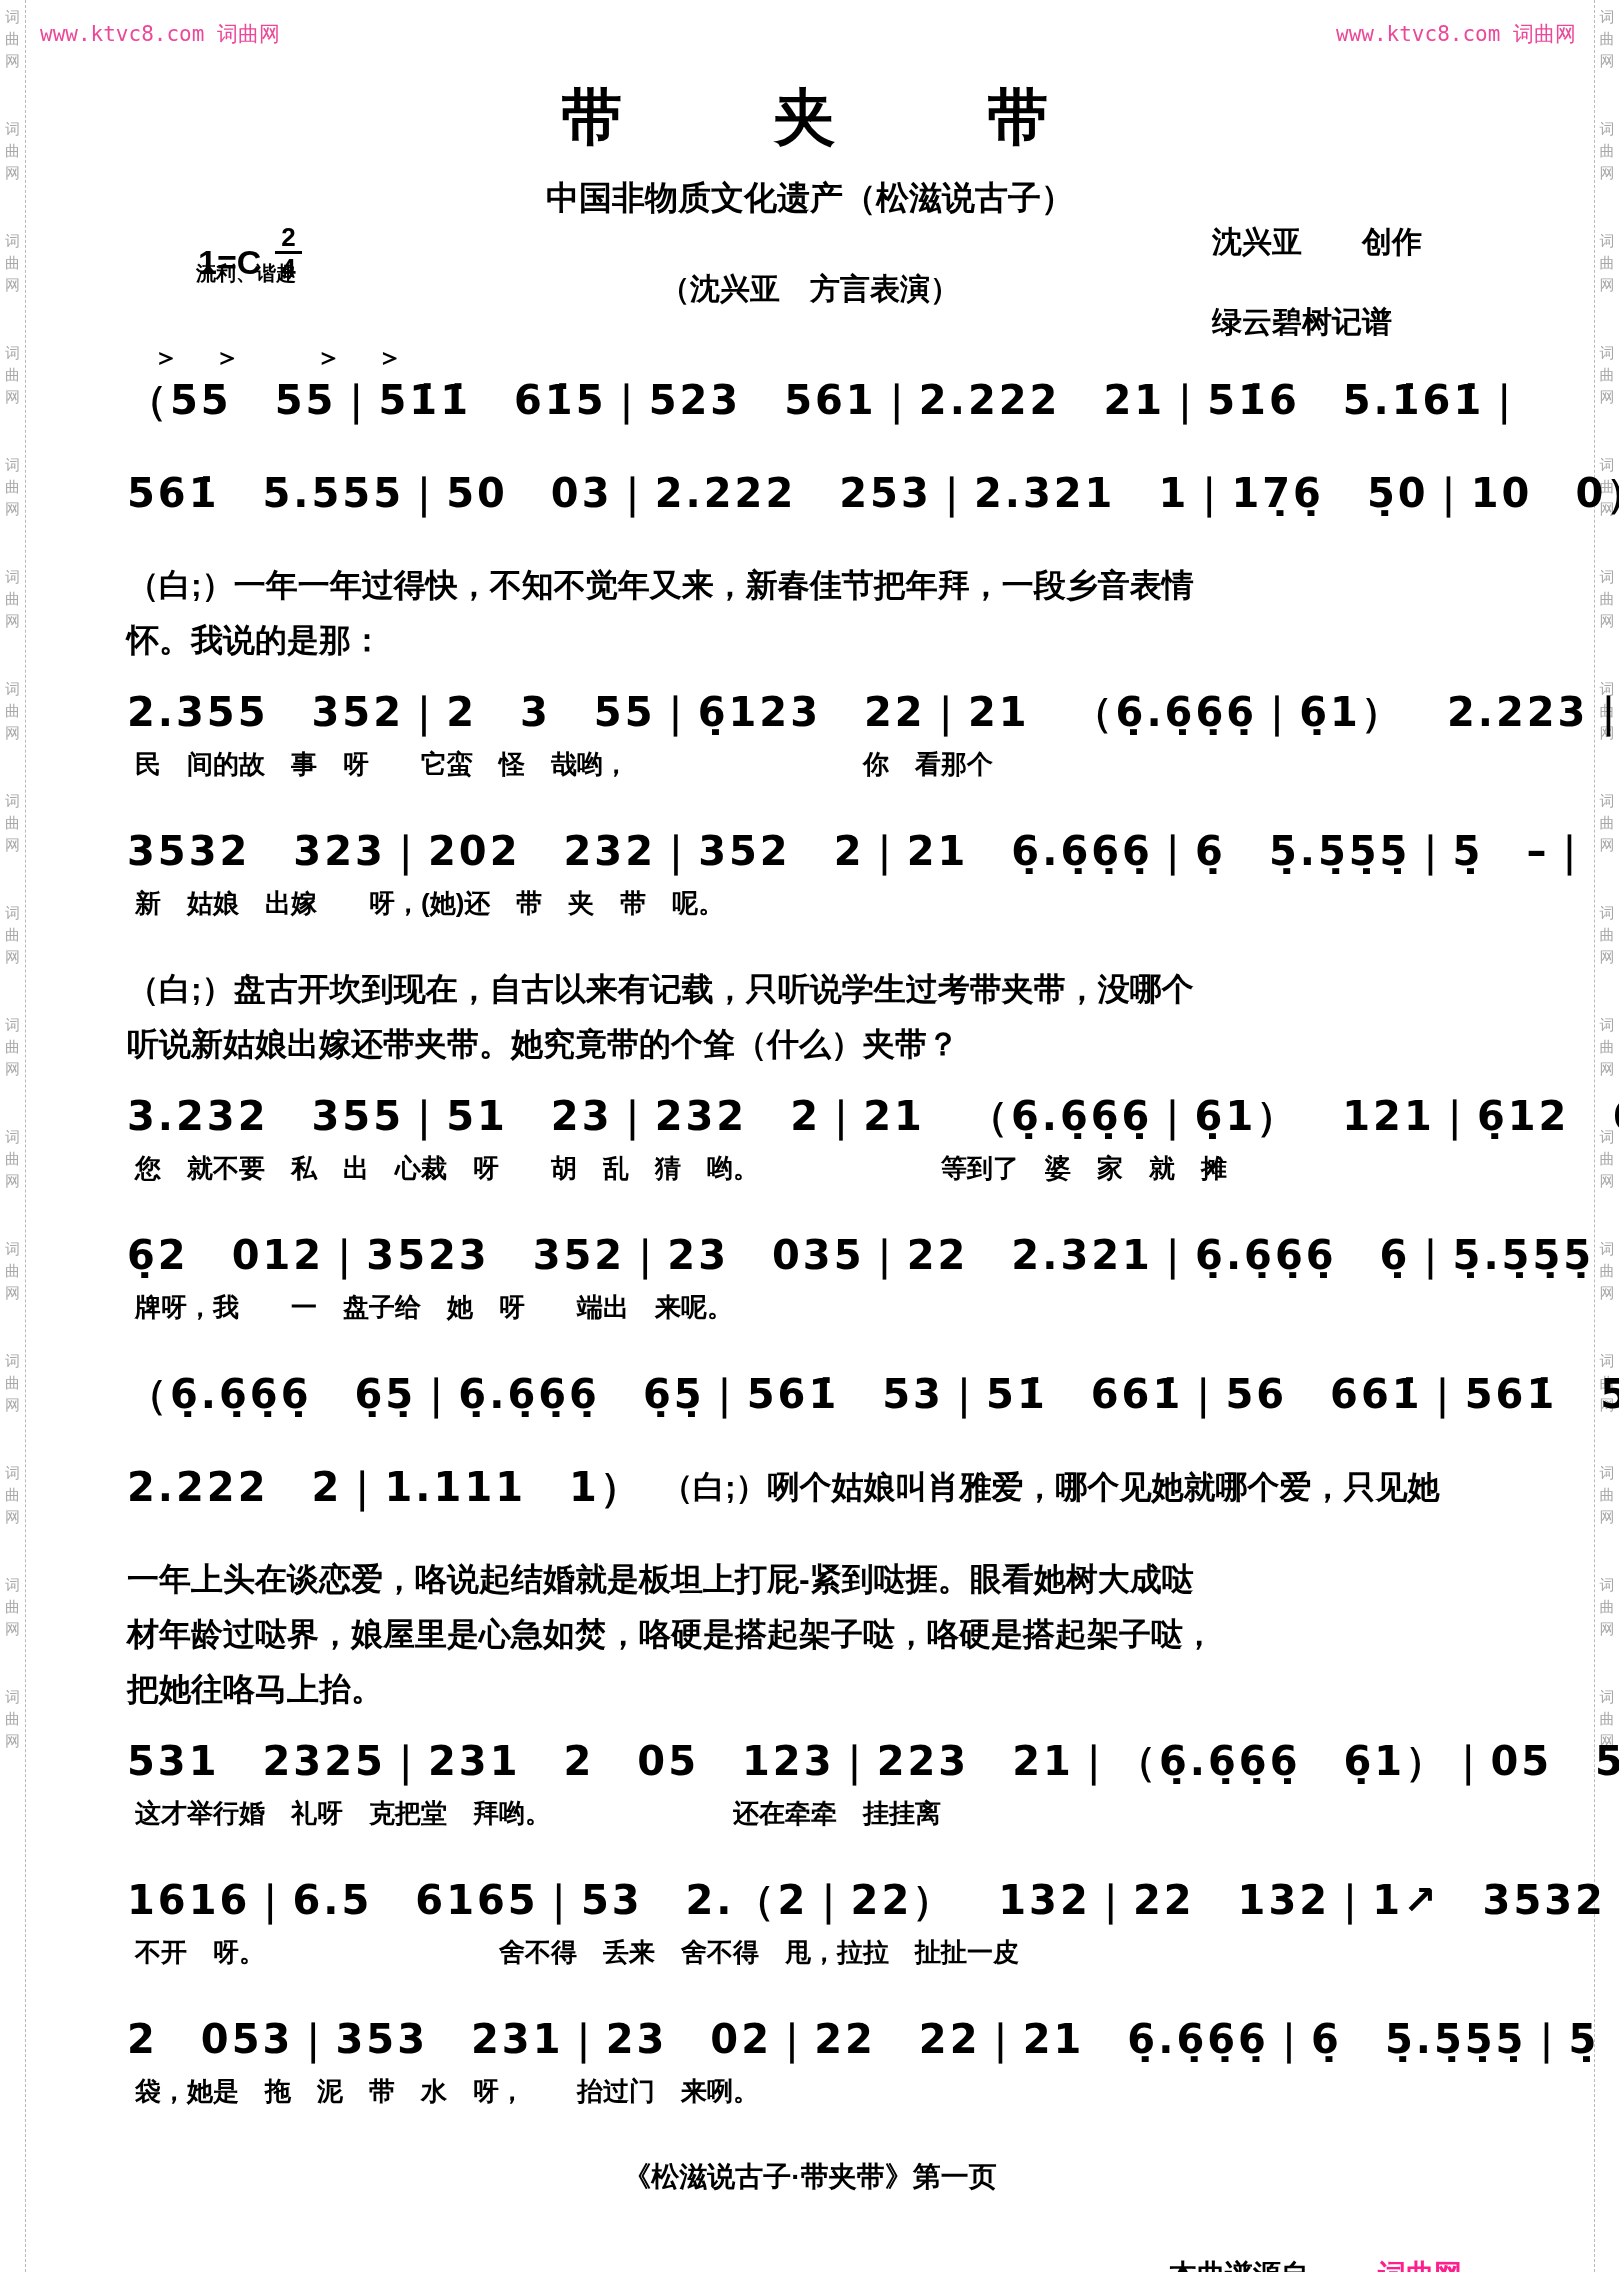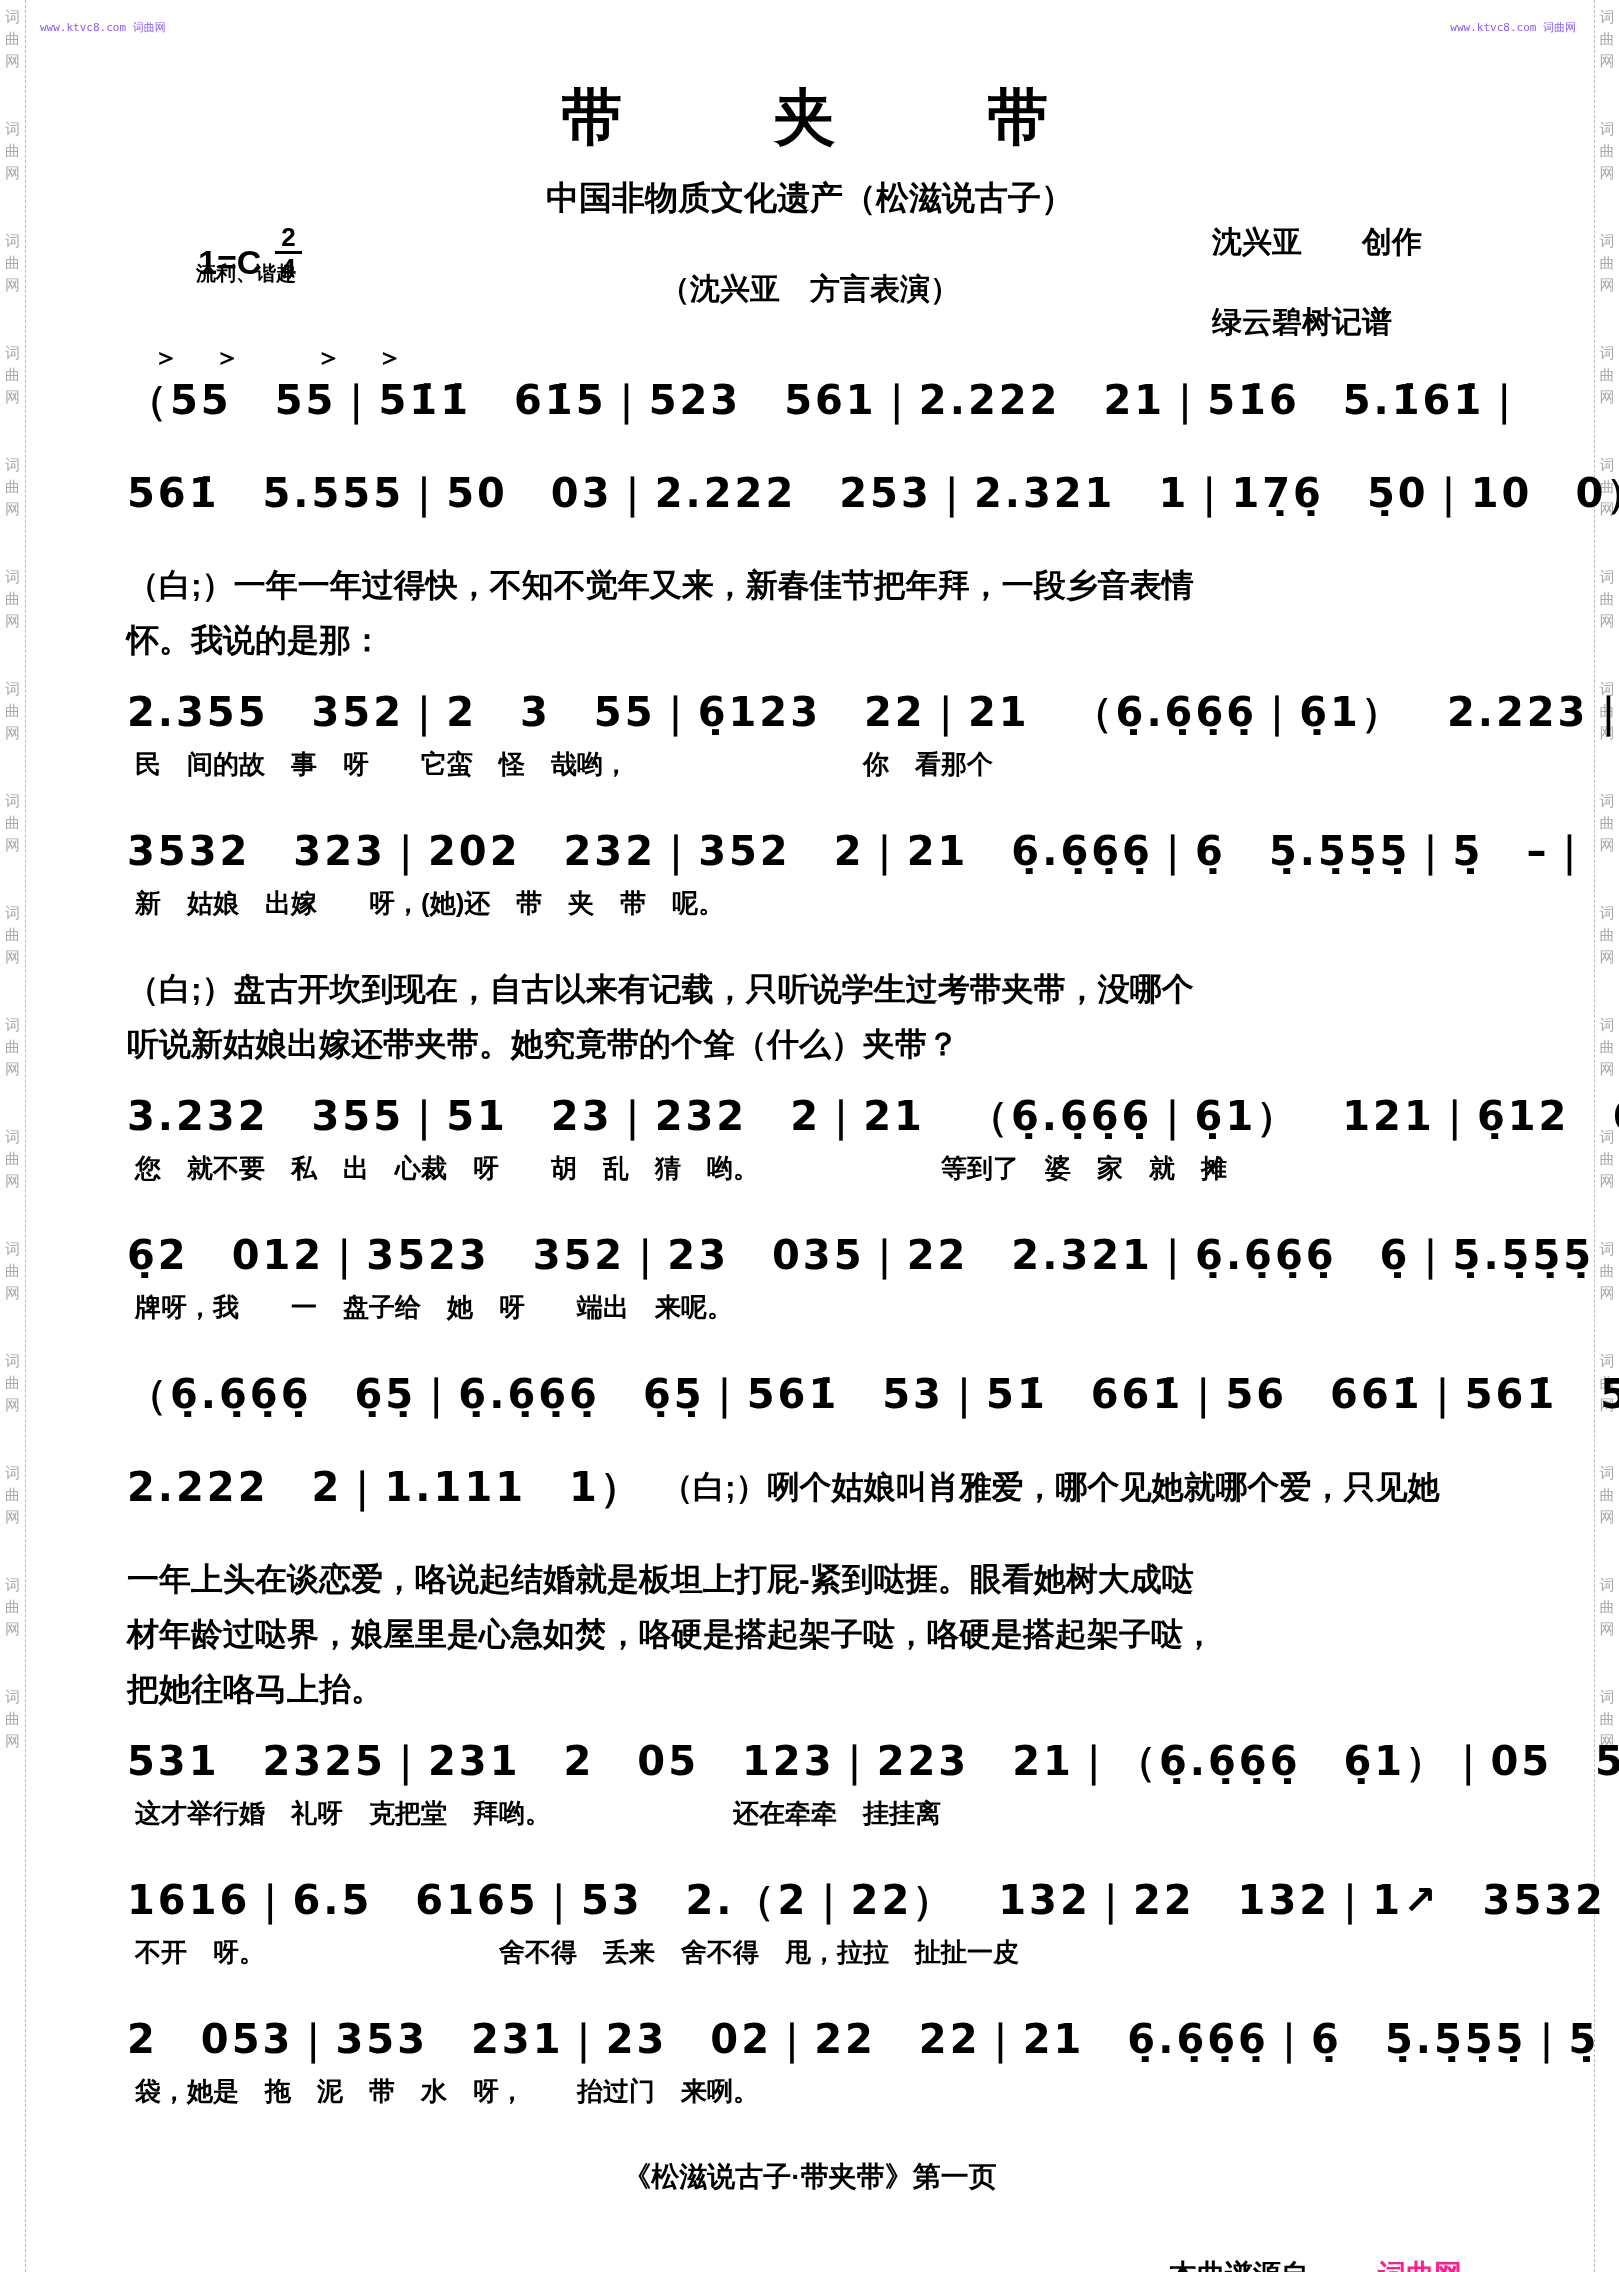--- a/index.html
+++ b/index.html
@@ -9,21 +9,21 @@
   }
   
   .side-strip{position:absolute;top:0;bottom:0;width:26px;display:flex;flex-direction:column;
     align-items:center;padding-top:6px;box-sizing:border-box;}
   .side-strip.left{left:0;border-right:1px dashed #b9b9b9;}
   .side-strip.right{right:0;border-left:1px dashed #b9b9b9;border-right:1px dashed #cfcfcf;}
   .side-strip .wm-group{display:flex;flex-direction:column;align-items:center;margin-bottom:46px;}
   .side-strip .wm-char{font-size:15px;color:#a8a8a8;line-height:22px;}
   
   .top-wm{position:absolute;top:20px;font-family:"DejaVu Sans Mono","Liberation Mono",monospace;
-    font-size:11px;color:#8b5cf6;}
+    font-size:21px;color:#ec4899;}
   .top-wm.left{left:40px;}
   .top-wm.right{right:44px;}
   
   .title{position:absolute;top:77px;left:0;right:0;text-align:center;
     font-size:61px;font-weight:bold;letter-spacing:10px;white-space:pre;}
   .subtitle{position:absolute;top:176px;left:0;right:0;text-align:center;
     font-size:33px;font-weight:bold;}
   .keyblock{position:absolute;top:224px;left:198px;display:flex;align-items:flex-end;}
   .keysig{font-size:34px;font-weight:bold;}
   .meter{display:flex;flex-direction:column;align-items:center;margin-left:14px;font-weight:bold;}

